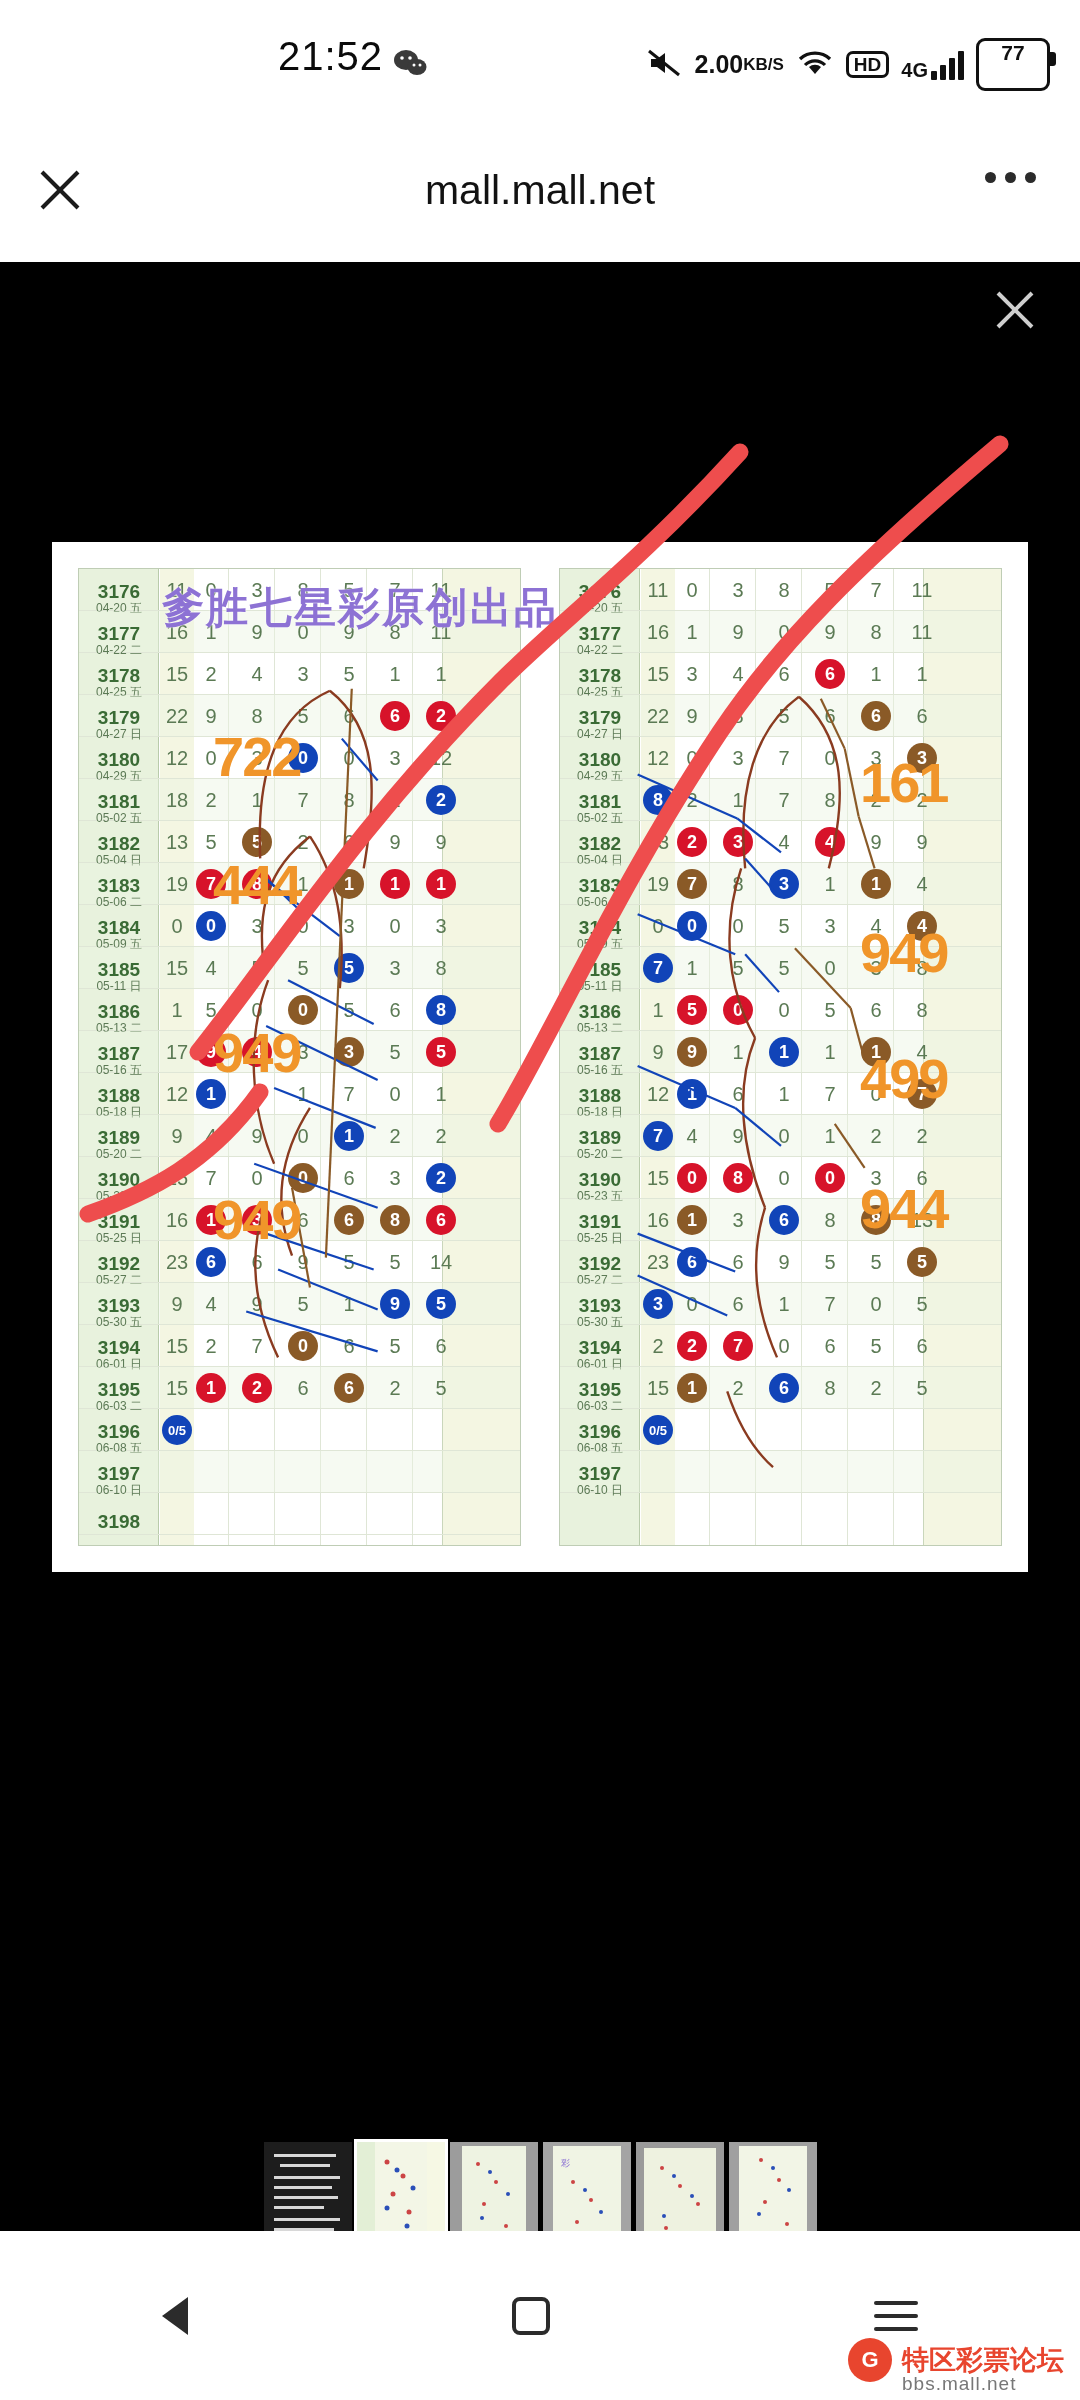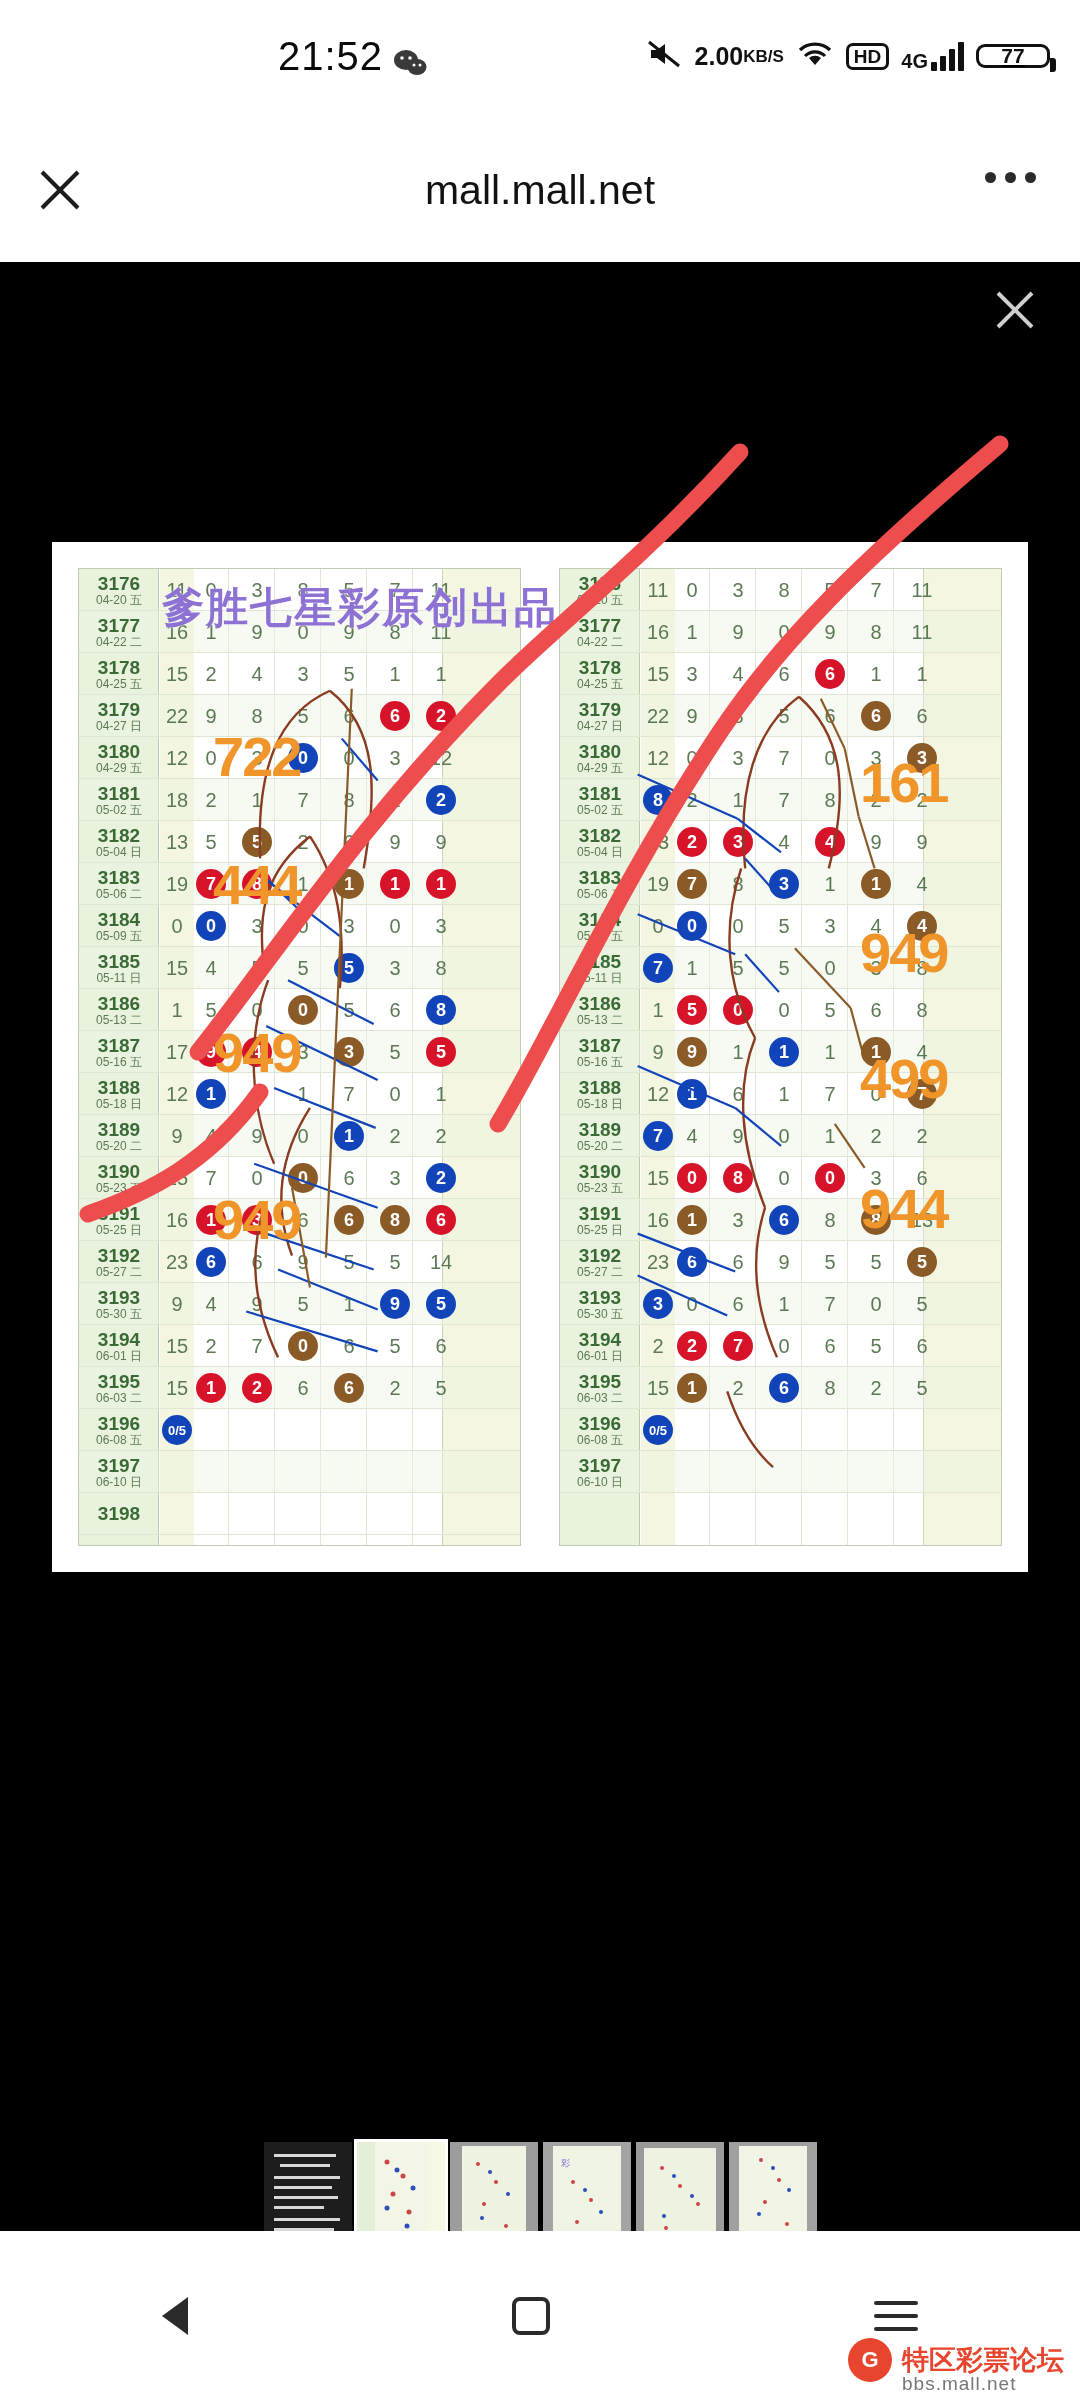--- a/index.html
+++ b/index.html
@@ -31,22 +31,22 @@
   }
   .g4-wrap { display:flex; align-items:flex-end; gap:3px; }
   .g4 { font-size:20px; font-weight:700; color:#111; line-height:1; }
   .bars { display:flex; align-items:flex-end; gap:3px; height:30px; }
   .bars i { width:6px; background:#111; display:block; border-radius:1px; }
   .bars i:nth-child(1){height:9px}
   .bars i:nth-child(2){height:15px}
   .bars i:nth-child(3){height:22px}
   .bars i:nth-child(4){height:29px}
   .batt {
-    width:74px; height:24px; border:3px solid #111; border-radius:9px;
-    display:flex; align-items:center; justify-content:center; position:relative;text-decoration:underline;
+    width:74px; height:53px; border:3px solid #111; border-radius:9px;
+    display:flex; justify-content:center; position:relative;
   }
   .batt:after{content:"";position:absolute;right:-9px;top:11px;width:6px;height:14px;background:#111;border-radius:0 3px 3px 0;}
   .batt span{ font-size:21px; font-weight:600; color:#111;}
 
   
   .topbar {
     position:absolute; top:118px; left:0; width:1080px; height:144px;
     background:#fff; display:flex; align-items:center;
   }
   .tb-close { position:absolute; left:36px; top:48px; width:48px; height:48px; cursor:pointer;}
@@ -84,21 +84,21 @@
   }
   .col-yellow1 { position:absolute; left:81px; top:0; width:34px; height:100%; background:#f4f6e2; }
   .col-yellow2 { position:absolute; right:0; top:0; width:78px; height:100%; background:#f4f6e2; border-left:1px solid #c9d6bb;}
   .grid-v { position:absolute; top:0; width:1px; height:100%; background:#dfe6d6; }
   .row {
     position:absolute; left:0; width:100%; height:42px;
     border-bottom:1px solid #dfe6d6;
   }
   .row.alt { background:rgba(235,243,226,0.45); }
   .rdate {
-    position:absolute; left:0; top:0; width:80px; height:42px;
+    position:absolute; left:0; top:8px; width:80px; height:42px;
     display:flex; flex-direction:column; justify-content:center; align-items:center;
     color:#3a6b35; line-height:1.05;
   }
   .rdate .n { font-size:19px; font-weight:700; }
   .rdate .d { font-size:12px; color:#5c7a55; }
   .cells { position:absolute; left:81px; top:0; height:42px; right:0; }
   .cell {
     position:absolute; top:0; height:42px; width:34px;
     display:flex; align-items:center; justify-content:center;
     font-size:20px; color:#5b7a54;

